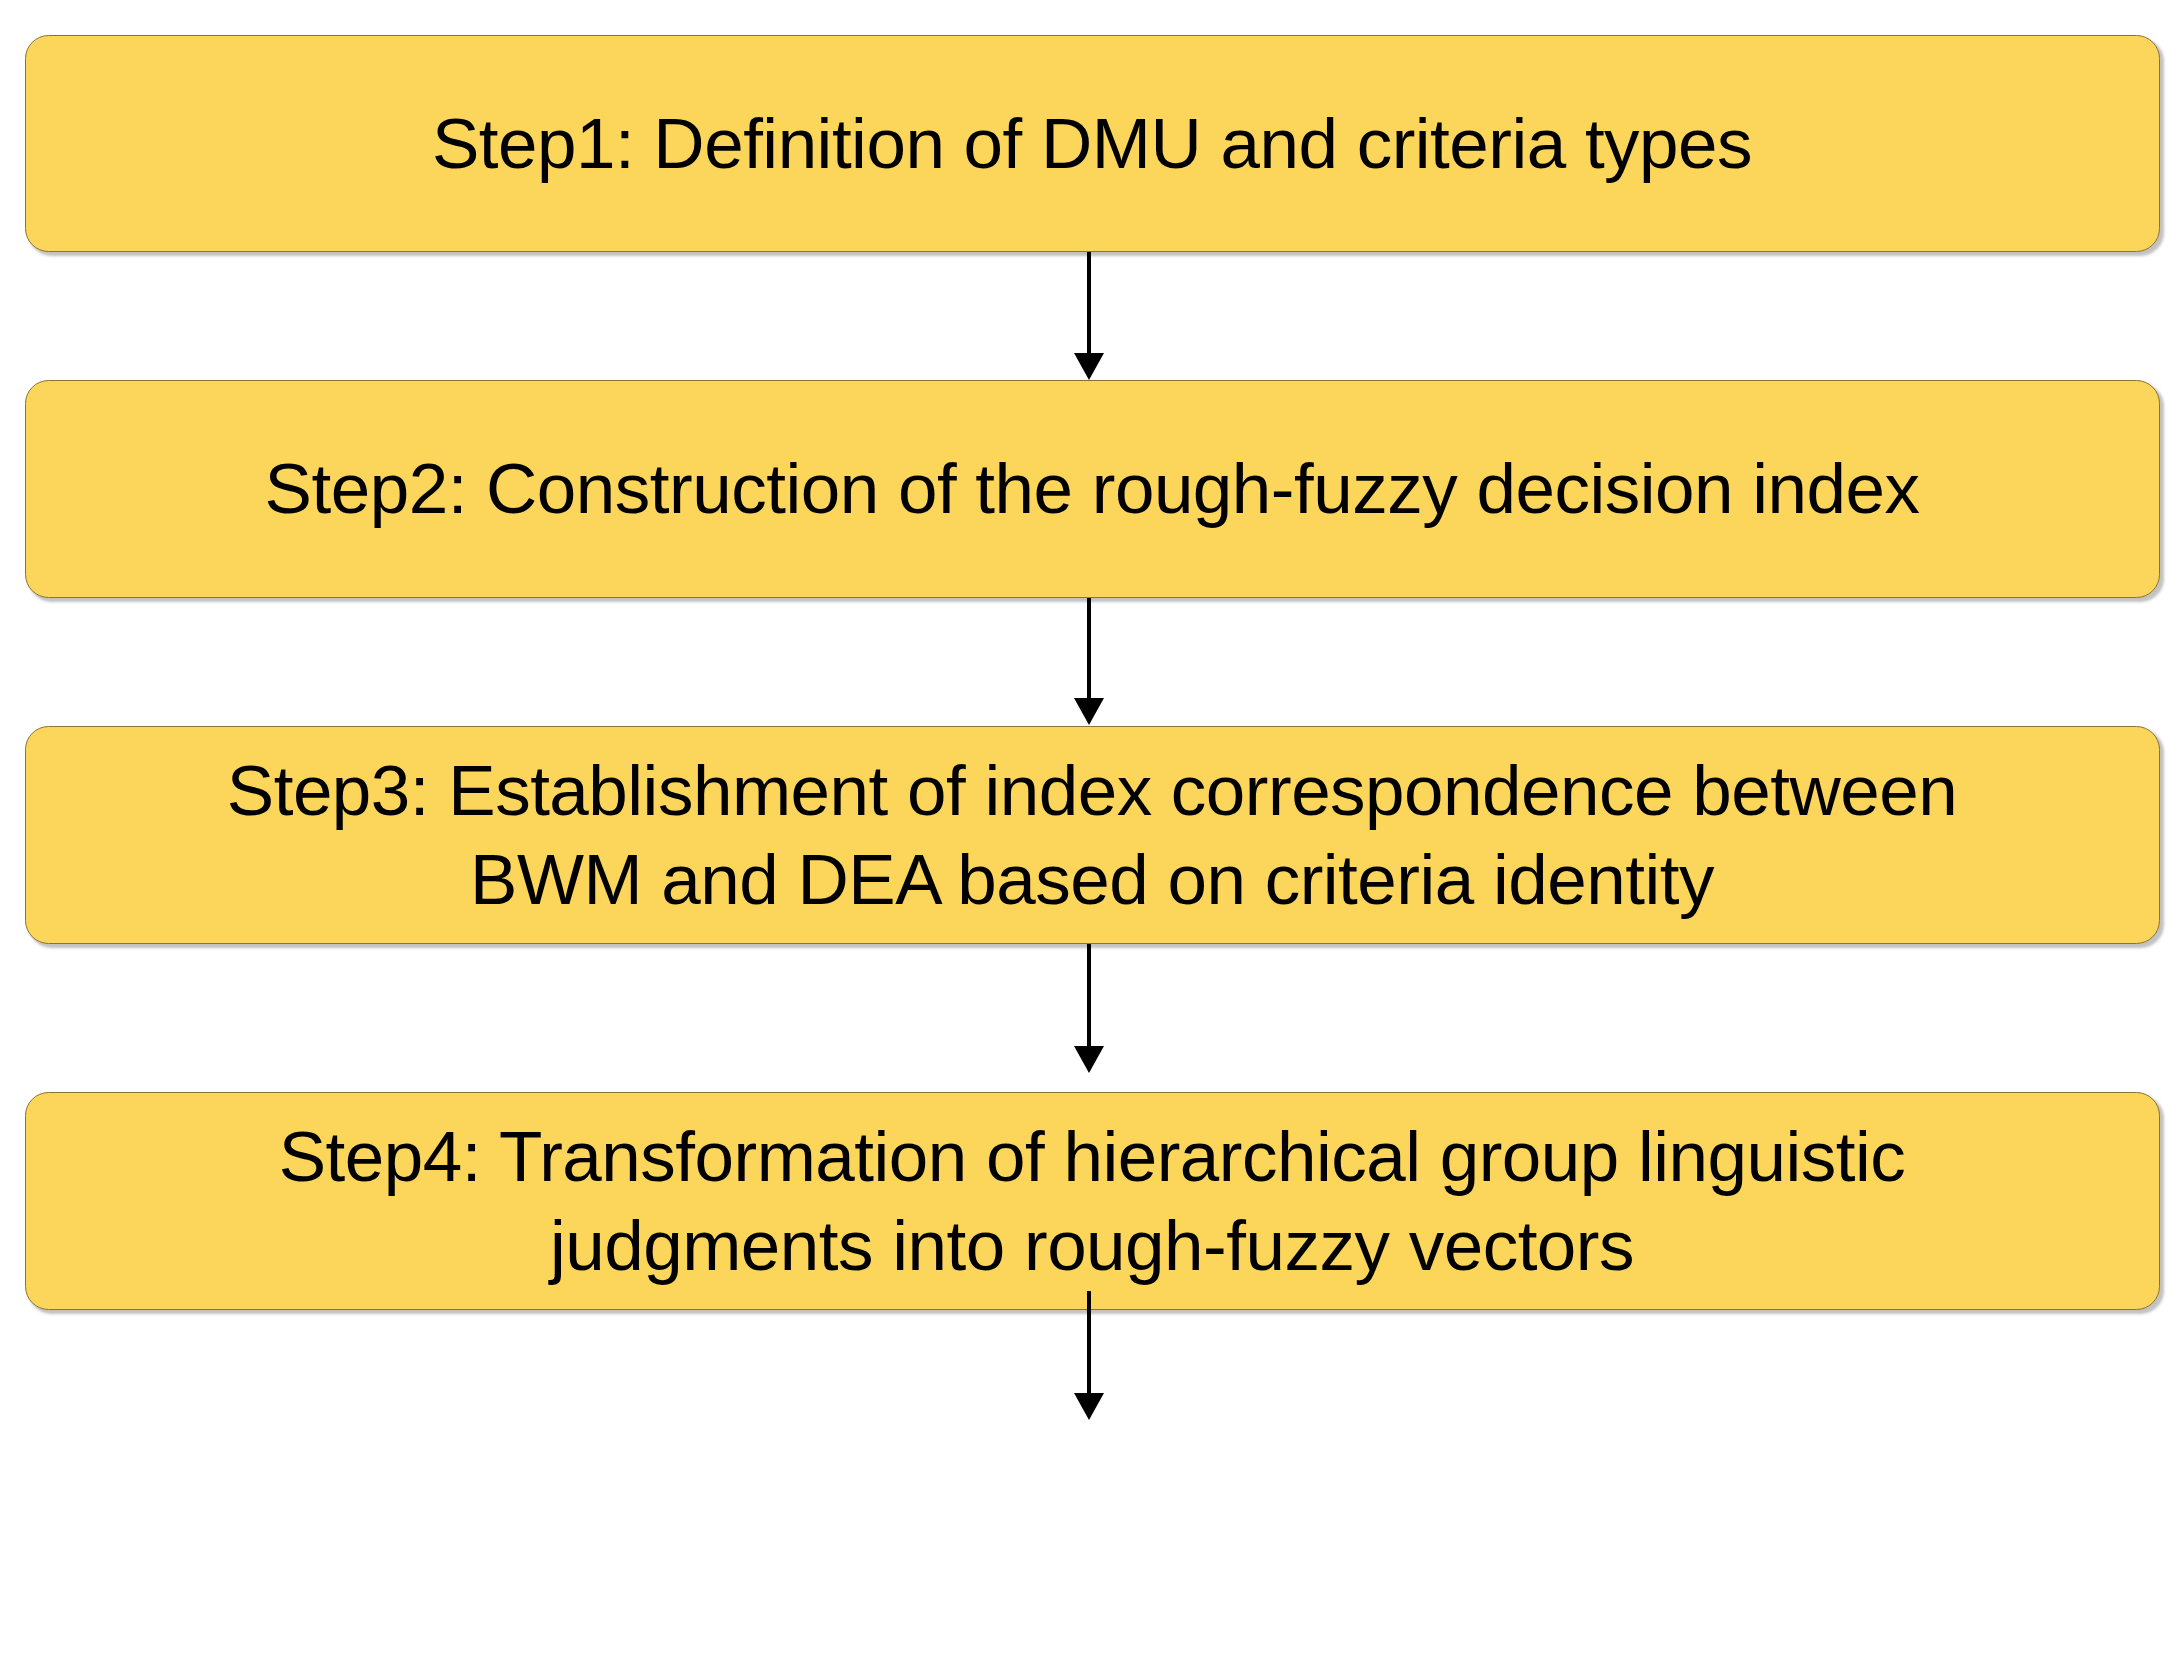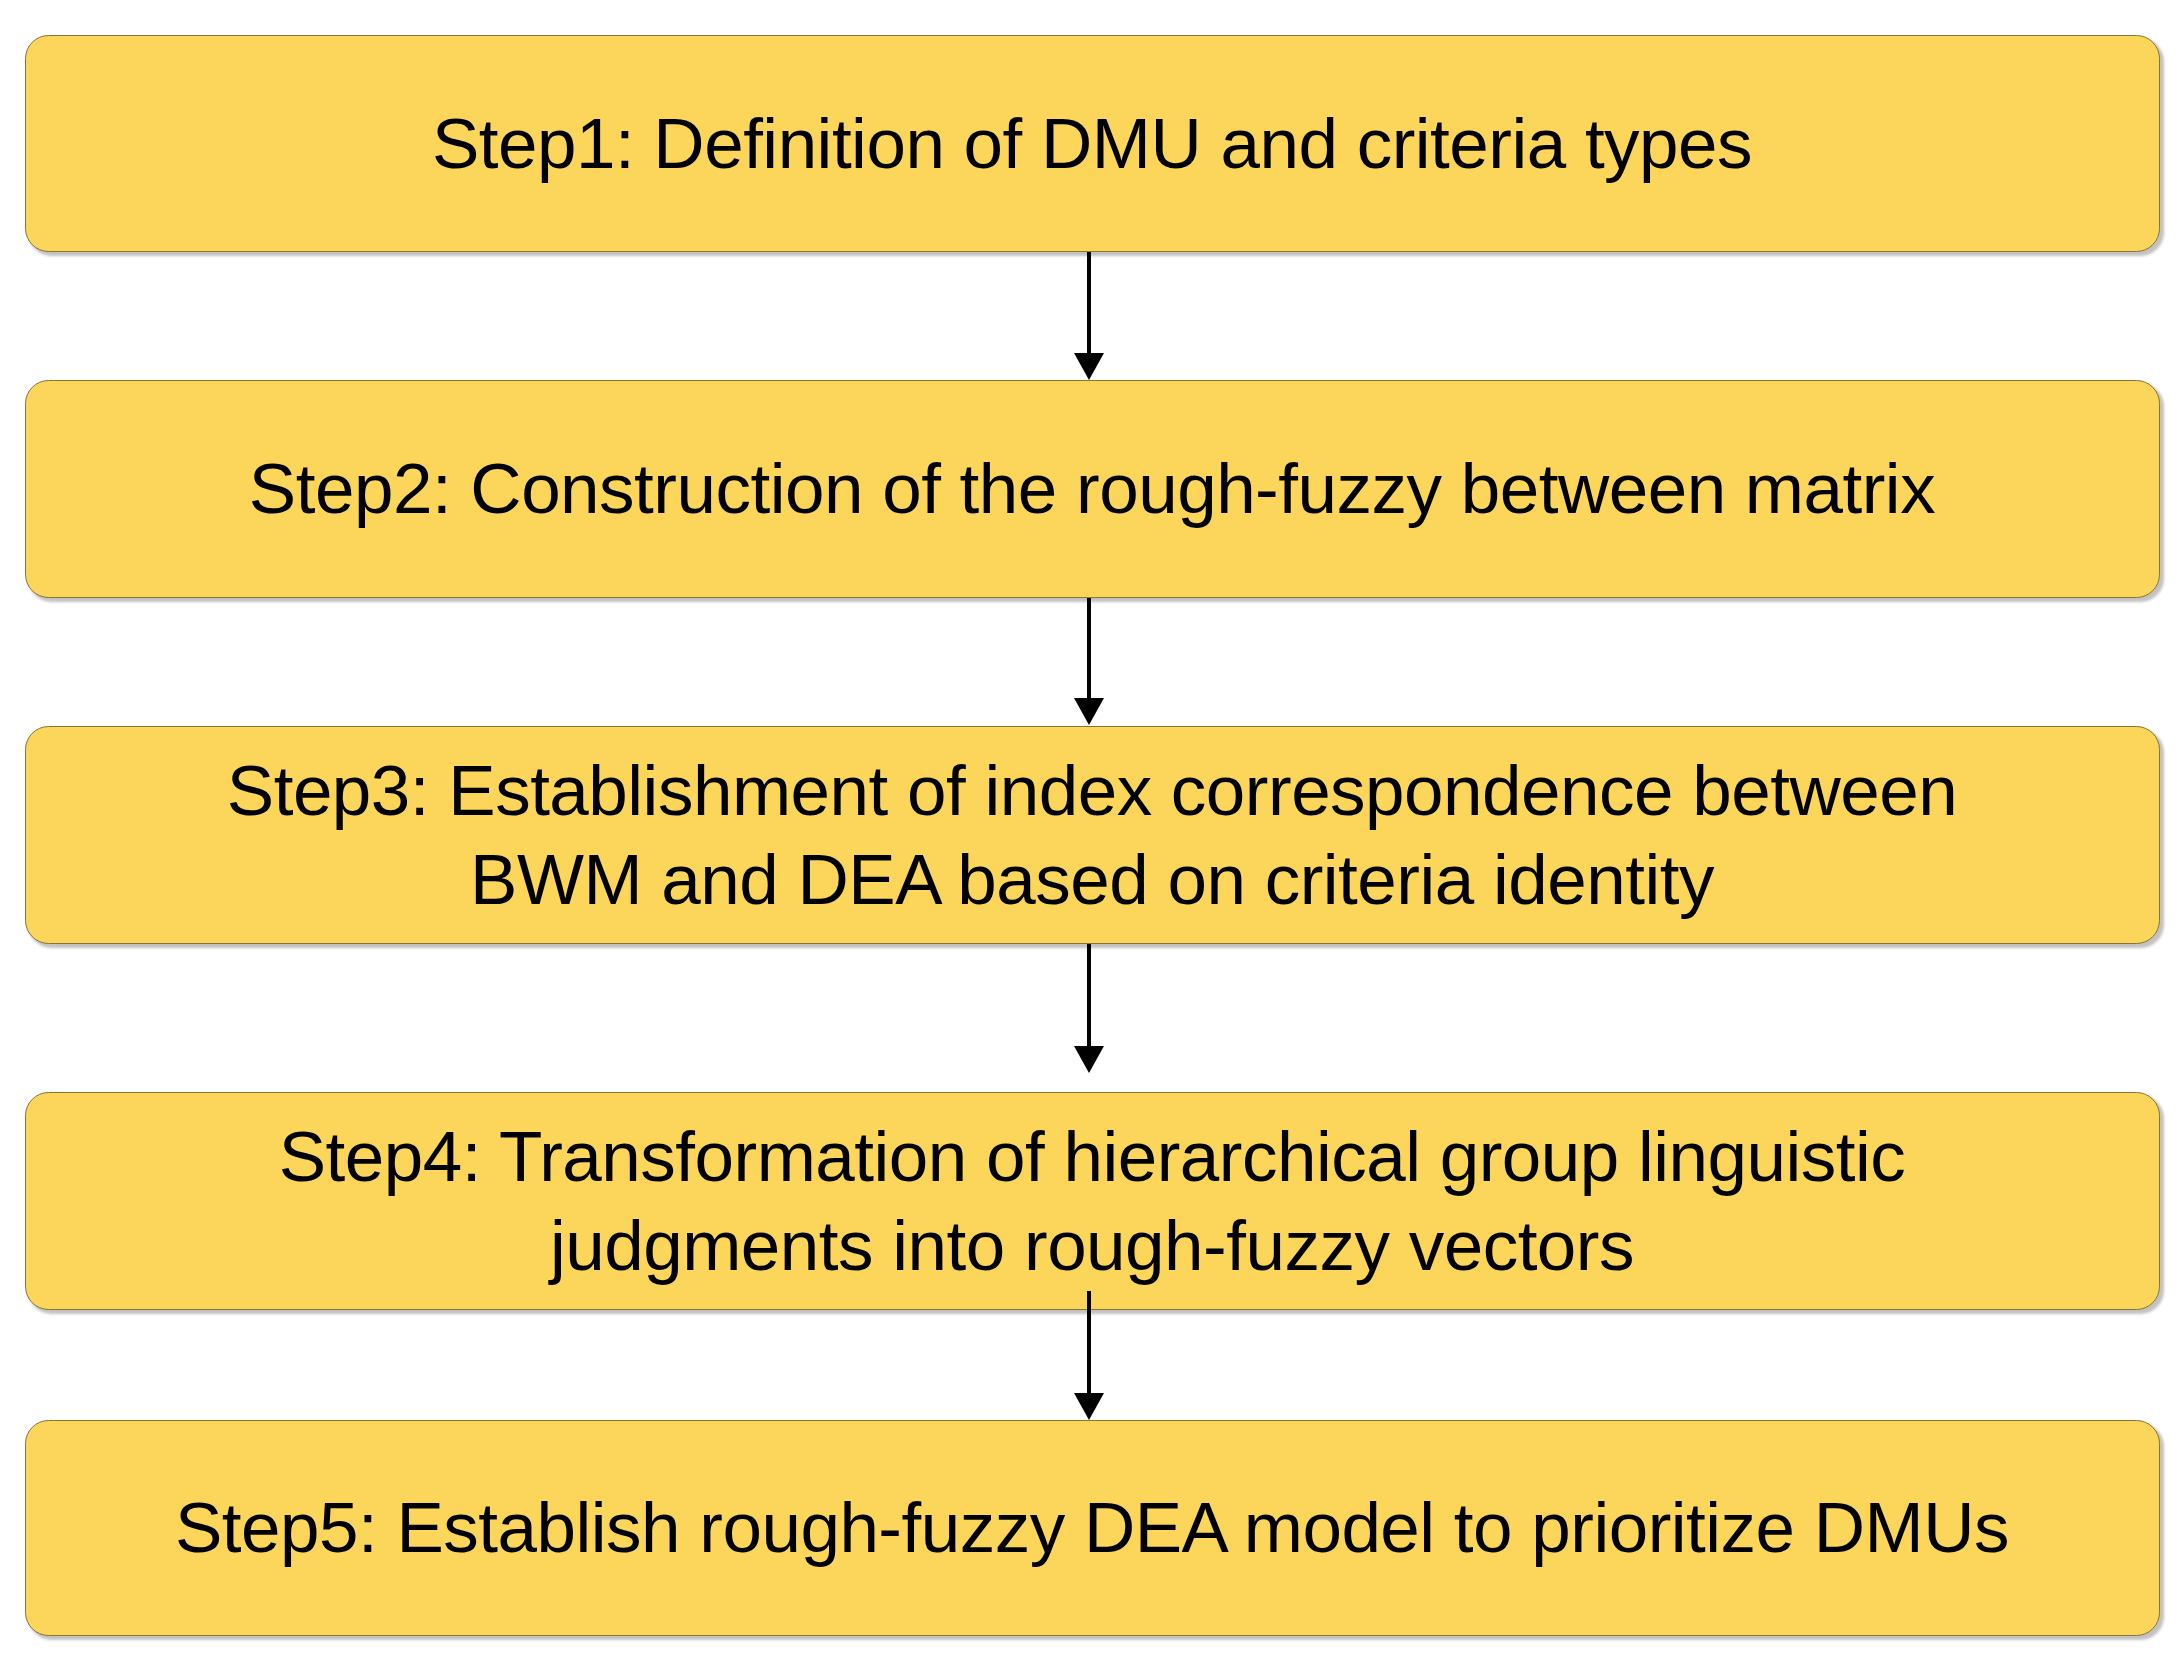--- a/index.html
+++ b/index.html
@@ -97,21 +97,21 @@
     <div class="step-box step-1">
       <span class="step-label">Step1: Definition of DMU and criteria types</span>
     </div>
 
     <div class="connector conn-1">
       <div class="shaft"></div>
       <div class="head"></div>
     </div>
 
     <div class="step-box step-2">
-      <span class="step-label">Step2: Construction of the rough-fuzzy between matrix</span>
+      <span class="step-label">Step2: Construction of the rough-fuzzy decision index</span>
     </div>
 
     <div class="connector conn-2">
       <div class="shaft"></div>
       <div class="head"></div>
     </div>
 
     <div class="step-box step-3">
       <span class="step-label">Step3: Establishment of index correspondence between
 BWM and DEA based on criteria identity</span>
@@ -125,19 +125,16 @@
     <div class="step-box step-4">
       <span class="step-label">Step4: Transformation of hierarchical group linguistic
 judgments into rough-fuzzy vectors</span>
     </div>
 
     <div class="connector conn-4">
       <div class="shaft"></div>
       <div class="head"></div>
     </div>
 
-    <div class="step-box step-5">
-      <span class="step-label">Step5: Establish rough-fuzzy DEA model to prioritize DMUs</span>
-    </div>
 
   </div>
 </div>
 
 
 </body></html>

